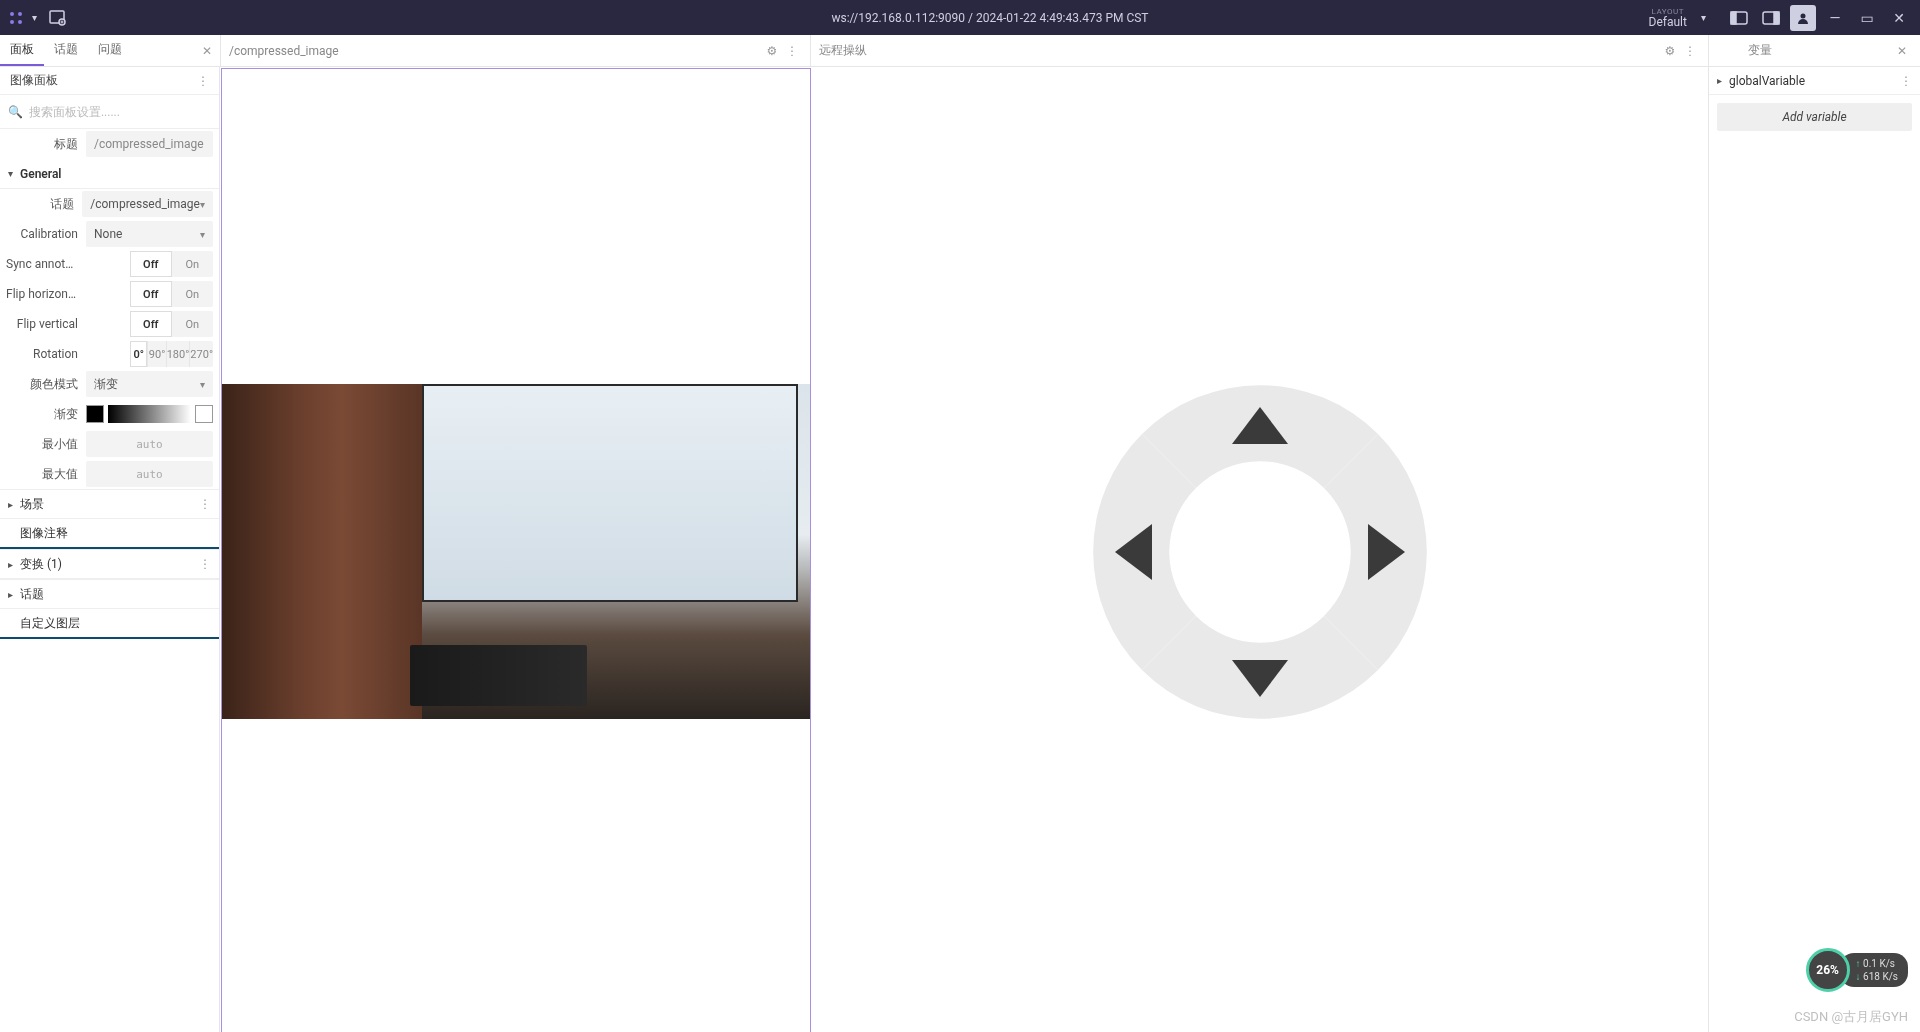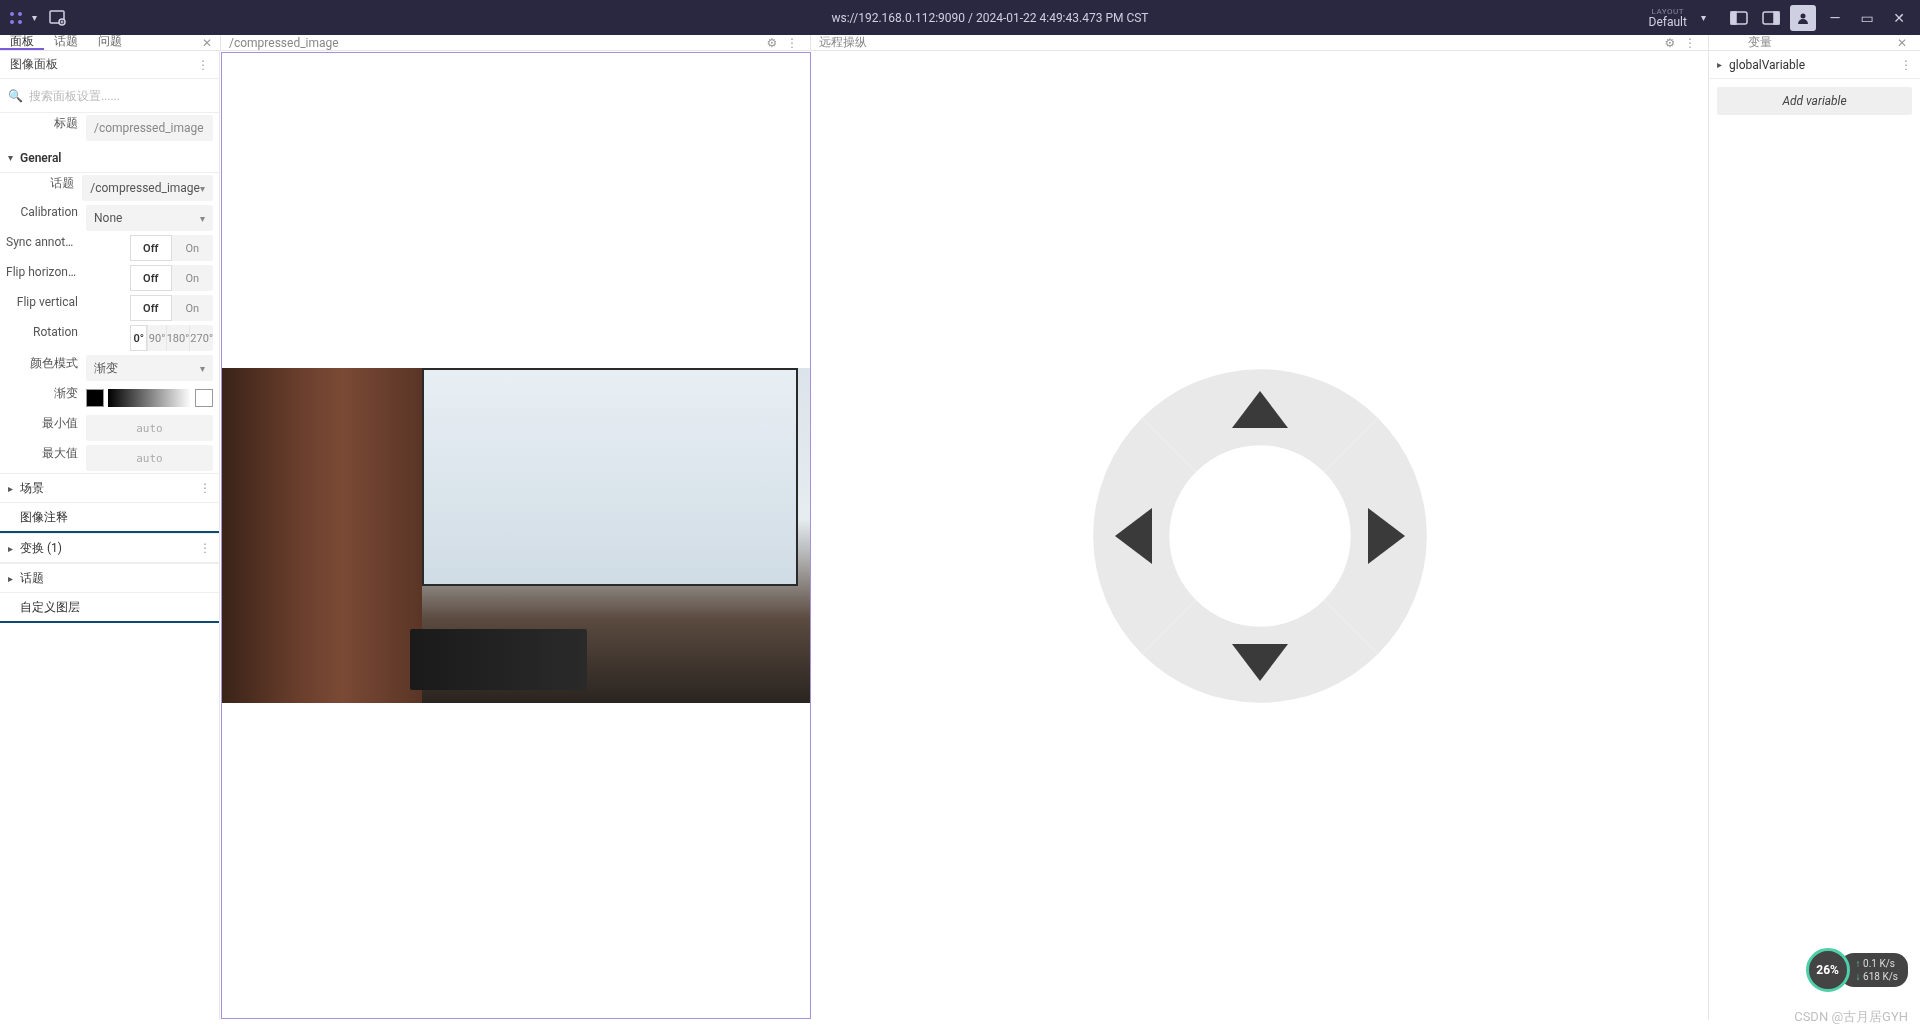--- a/index.html
+++ b/index.html
@@ -14,38 +14,38 @@
 .topbar-center { position:absolute; left:50%; transform:translateX(-50%); font-size:12px; color:#cfcfe2; font-weight:400;margin-left:30px; }
 .topbar-right { margin-left:auto; display:flex; align-items:center; gap:6px; }
 .layout-group { display:flex; flex-direction:column; align-items:center; margin-right:8px; line-height:1; cursor:pointer;}
 .layout-label { font-size:8px; color:#8a88a3; letter-spacing:0.5px; }
 .layout-value { font-size:12px; color:#cfcfe2; }
 .topbar-caret { font-size:10px; color:#cfcfe2; margin-right:14px; cursor:pointer;}
 .sq-btn { width:26px; height:26px; display:flex; align-items:center; justify-content:center; cursor:pointer; border-radius:3px;}
 .sq-btn.inv { background:#cfcfe2; }
 .window-btn { width:26px; height:26px; display:flex; align-items:center; justify-content:center; cursor:pointer; color:#cfcfe2; font-size:14px; }
 
-.tabs-row { height:16px; border-bottom:1px solid #e6e6e6; display:flex; align-items:stretch; }
+.tabs-row { height:32px; border-bottom:1px solid #e6e6e6; display:flex; align-items:stretch; }
 .tabs-left { display:flex; align-items:stretch; width:220px; }
 .tab { display:flex; align-items:center; padding:0 10px; font-size:12px; color:#666; cursor:pointer; border-bottom:2px solid transparent; }
 .tab.active { color:#333; border-bottom:2px solid #7a5cd6; }
 .tab-close { margin-left:auto; padding:0 8px; display:flex; align-items:center; color:#999; cursor:pointer; }
 .panel-header { flex:1; display:flex; align-items:center; font-size:12px; color:#888; padding:0 8px; }
 .panel-header .ph-text { flex:1; }
 .ph-icon { width:20px; height:20px; display:flex; align-items:center; justify-content:center; color:#999; cursor:pointer; }
 
 .main { display:flex; height:calc(100% - 63px); }
 .sidebar { width:220px; border-right:1px solid #e6e6e6; display:flex; flex-direction:column; overflow:auto; }
 .sb-header { height:28px; display:flex; align-items:center; padding:0 10px; font-size:12px; color:#444; border-bottom:1px solid #eee;}
 .sb-header .more { margin-left:auto; color:#999; cursor:pointer; }
 .sb-search { display:flex; align-items:center; height:34px; border-bottom:1px solid #eee; padding:0 8px; color:#aaa; }
 .sb-search input { border:none; outline:none; flex:1; font-size:12px; color:#555; background:transparent; }
 .sb-search input::placeholder { color:#bbb; }
 
-.form-row { display:flex; align-items:flex-start; min-height:30px; padding:2px 6px; }
+.form-row { display:flex; align-items:center; min-height:30px; padding:2px 6px; }
 .form-label { width:80px; text-align:right; padding-right:8px; font-size:12px; color:#555; white-space:nowrap; overflow:hidden; text-overflow:ellipsis; }
 .form-ctrl { flex:1; }
 .text-input { height:26px; background:#f3f3f3; border-radius:2px; display:flex; align-items:center; padding:0 8px; font-size:12px; color:#888; }
 .select-ctrl { height:26px; background:#f3f3f3; border-radius:2px; display:flex; align-items:center; padding:0 8px; font-size:12px; color:#555; cursor:pointer;}
 .select-ctrl .scaret { margin-left:auto; color:#888; font-size:10px;}
 .seg2, .seg4 { display:flex; height:26px; border-radius:2px; overflow:hidden;padding-left:44px; }
 .seg2 .seg, .seg4 .seg { flex:1; display:flex; align-items:center; justify-content:center; font-size:11px; background:#f3f3f3; color:#888; cursor:pointer; }
 .seg2 .seg.sel, .seg4 .seg.sel { background:#fff; color:#333; font-weight:600; box-shadow:inset 0 0 0 1px #ddd;}
 .seg4 .seg { border-right:1px solid #e6e6e6;}
 .seg4 .seg:last-child { border-right:none; }

